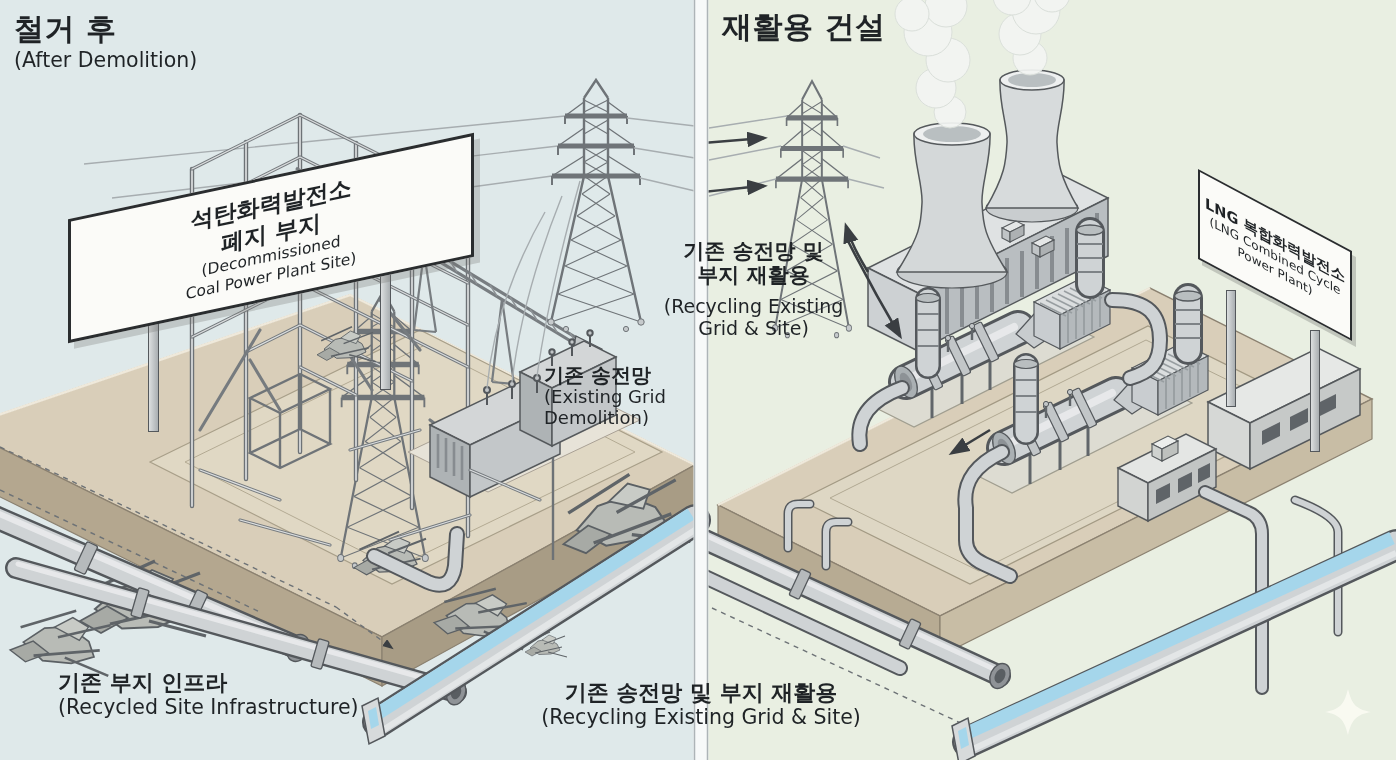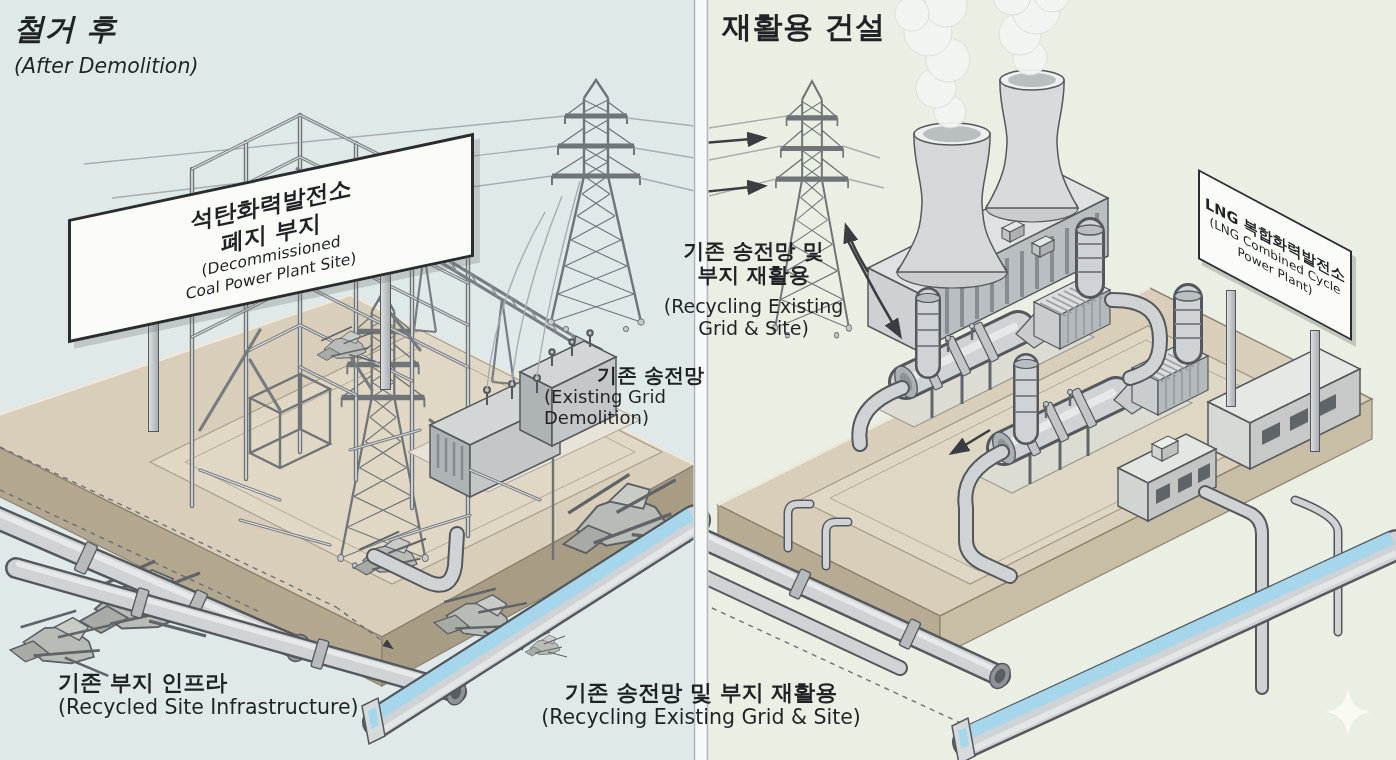--- a/index.html
+++ b/index.html
@@ -2,24 +2,24 @@
 <html><head>
 <meta charset="utf-8">
 <style>
   html,body{margin:0;padding:0;background:#ccd4d6;}
   .stage{position:relative;width:1396px;height:760px;overflow:hidden;
          font-family:"DejaVu Sans","Liberation Sans",sans-serif;color:#1f2326;background:#dfe9ea;}
   .stage svg{position:absolute;left:0;top:0;z-index:1;}
   .lbl{position:absolute;z-index:4;line-height:1.16;}
   .kr{font-weight:700;}
   .title .kr{font-size:30px;letter-spacing:.5px;display:block;}
-  .title .en{font-size:20.5px;display:block;margin-top:8px;}
+  .title .en{font-size:20.5px;display:block;margin-top:2px;}
   .c{text-align:center;}
   .r{text-align:left;}
-  .lab-grid .kr{font-size:20px;display:block;text-align:right;}
+  .lab-grid .kr{font-size:20px;display:block;}
   .lab-grid .en{font-size:18px;display:block;}
   .lab-mid .kr{font-size:21px;display:block;}
   .lab-mid .en{font-size:19px;display:block;}
   .lab-mid .gap{height:7px;}
   .lab-bot .kr{font-size:22px;display:block;}
   .lab-bot .en{font-size:20.5px;display:block;}
   .board{position:absolute;z-index:3;background:#fbfbf8;border:3px solid #2a2d2f;
          display:flex;flex-direction:column;align-items:center;justify-content:center;
          text-align:center;box-shadow:6px 7px 0 rgba(110,112,108,.28);}
   .board-left{left:68px;top:176px;width:400px;height:118px;transform:skewY(-12deg);}
@@ -390,21 +390,21 @@
   <span class="kr">폐지 부지</span>
   <span class="en">(Decommissioned</span>
   <span class="en">Coal Power Plant Site)</span>
 </div>
 <div class="board board-right">
   <span class="kr">LNG 복합화력발전소</span>
   <span class="en">(LNG Combined Cycle</span>
   <span class="en">Power Plant)</span>
 </div>
 
-<div class="lbl title" style="left:14px;top:12px;font-style:italic;">
+<div class="lbl title" style="left:14px;top:12px;">
   <span class="kr">철거 후</span>
   <span class="en">(After Demolition)</span>
 </div>
 <div class="lbl title" style="left:722px;top:10px;">
   <span class="kr">재활용 건설</span>
 </div>
 
 <div class="lbl lab-mid c" style="left:612px;top:239px;width:195px;margin-left:44px;">
   <span class="kr">기존 송전망 및</span>
   <span class="kr">부지 재활용</span>

